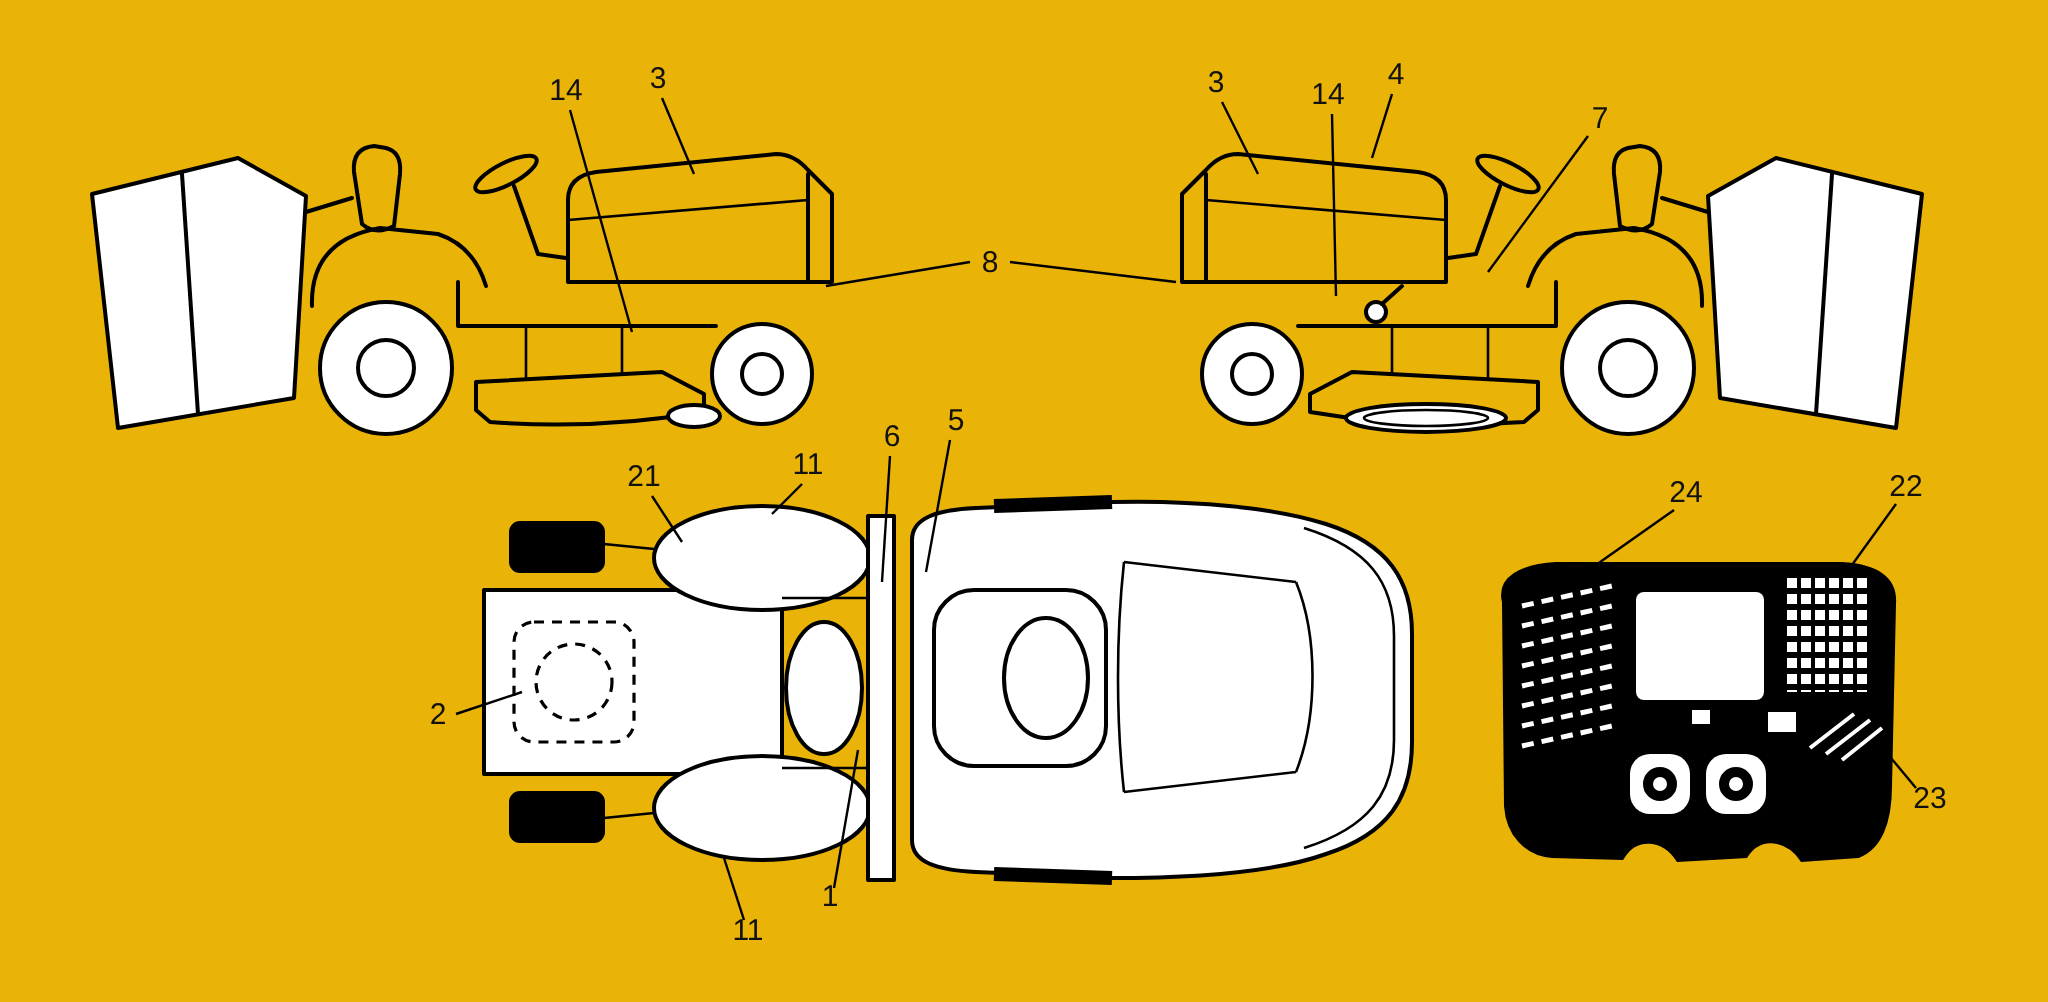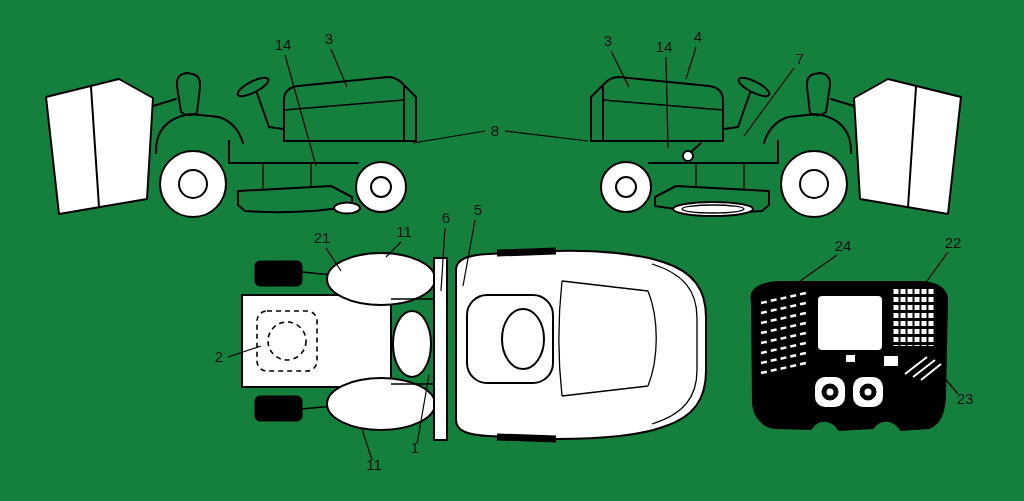--- a/index.html
+++ b/index.html
@@ -1,16 +1,16 @@
 <!DOCTYPE html>
 <html><head>
 <meta charset="utf-8">
 <style>
   html, body { margin: 0; padding: 0; background: #ffffff; }
-  .stage { width: 1024px; height: 501px; position: relative; background: #15803d; overflow: hidden; }
+  .stage { width: 1024px; height: 501px; position: relative; background: #eab308; overflow: hidden; }
   svg { display: block; }
   .ln  { fill: none; stroke: #000; stroke-width: 2; stroke-linejoin: round; stroke-linecap: round; }
   .thin{ fill: none; stroke: #000; stroke-width: 1.3; stroke-linejoin: round; }
   .lnf { fill: #fff; stroke: #000; stroke-width: 2; stroke-linejoin: round; }
   .dashed { fill: none; stroke: #000; stroke-width: 1.6; stroke-dasharray: 5 4; }
   .leader { stroke: #000; stroke-width: 1.2; fill: none; }
   .callout { font: 15px "Liberation Sans", "DejaVu Sans", sans-serif; fill: #111; text-anchor: middle; }
   .vent { stroke: #fff; fill: none; }
   .wfill { fill: #fff; stroke: none; }
   .kfill { fill: #000; stroke: #000; }

